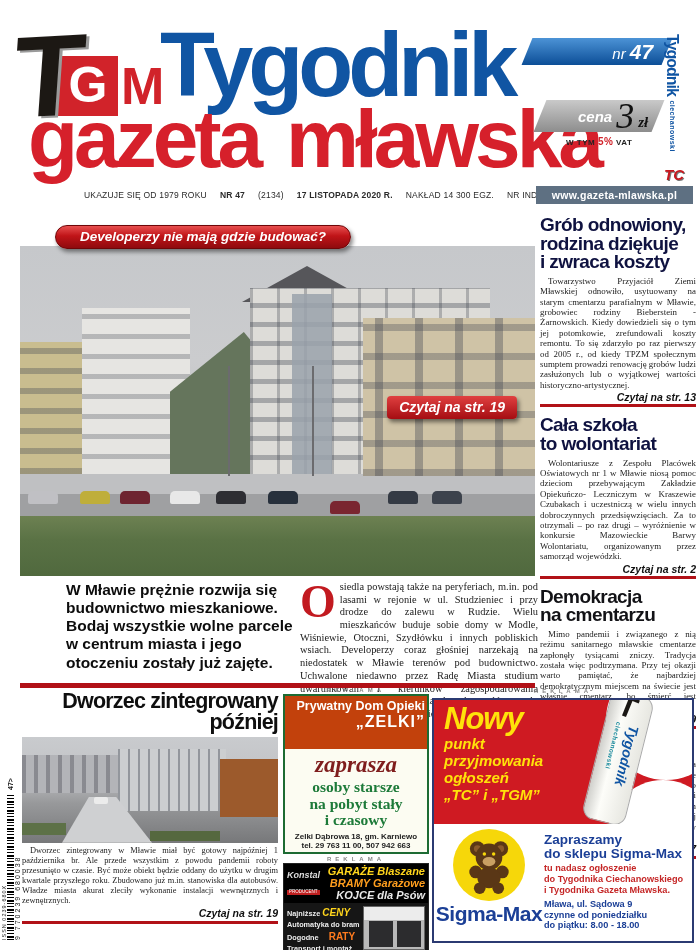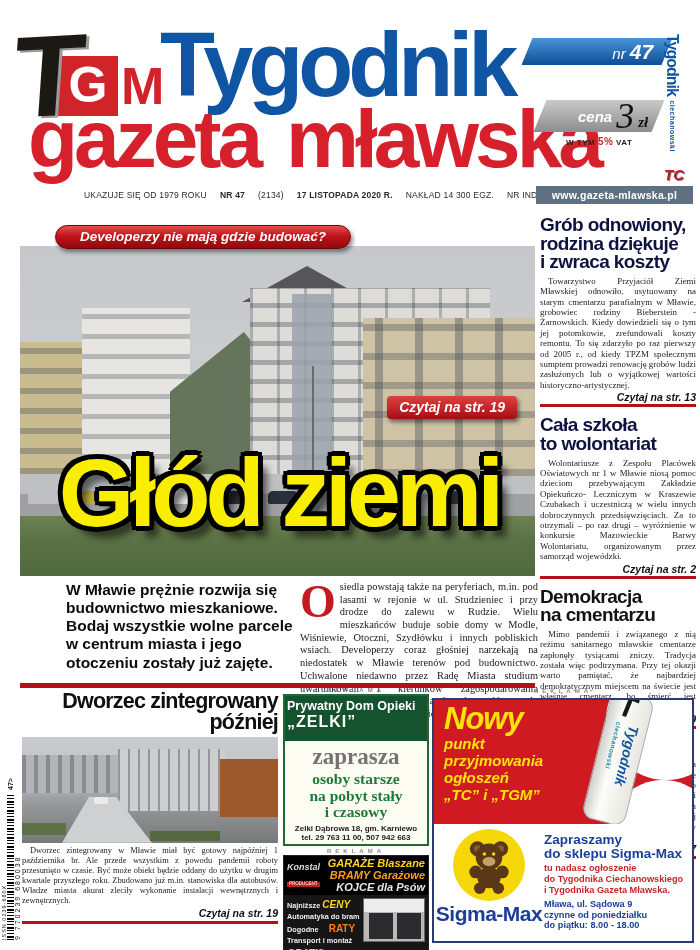--- a/index.html
+++ b/index.html
@@ -129,24 +129,24 @@
   .bc-row { display:flex; align-items:center; gap:4px; }
   .bc-stripes { width:146px; height:7px;
                 background:repeating-linear-gradient(90deg,#000 0 1px,#fff 1px 2px,#000 2px 4px,#fff 4px 6px,#000 6px 7px,#fff 7px 9px);}
   .bc-suffix { font-size:7px; font-weight:bold; color:#111; }
   .bc-num { font-size:7px; letter-spacing:2px; color:#111; }
 
   
   .midcol { position:absolute; left:283px; top:687px; width:146px;}
   .reklama { font-size:6px; letter-spacing:4px; color:#888; text-align:center; margin-bottom:1px; font-weight:bold;}
   .zelki { border:2px solid #1d6b33; background:#fcfcf2; }
-  .zelki-head { background:#14532d; color:#fff; text-align:left; padding:3px 2px 10px;}
+  .zelki-head { background:#c2410c; color:#fff; text-align:right; padding:3px 2px 18px;}
   .zh1 { font-size:12.5px; font-weight:bold; }
   .zh2 { font-size:16px; font-weight:bold; letter-spacing:1px; }
-  .z-script { font-family:"Liberation Serif",serif; font-weight:bold; color:#737373;
+  .z-script { font-family:"Liberation Serif",serif; font-style:italic; font-weight:bold; color:#7f1d1d;
               font-size:23px; text-align:center; margin:3px 12px 1px;}
   .z-lines { font-family:"Liberation Serif",serif; font-weight:bold; color:#1d7a39; font-size:15.5px;
              line-height:1.08; text-align:center; white-space:pre-line;}
   .z-addr { font-size:8px; font-weight:bold; text-align:center; color:#222; margin:3px 2px 2px; white-space:pre-line;}
   .konstal { border:1px solid #222; background:#161616; margin-top:1px;}
   .k-head { display:flex; align-items:center; background:#000; padding:2px 3px;}
   .k-logo { width:36px; line-height:1; }
   .k-logo1 { color:#ddd; font-style:italic; font-weight:bold; font-size:9px; display:block;}
   .k-logo2 { background:#c02020; color:#fff; font-size:4.5px; padding:0 2px; display:inline-block;}
   .k-heads { flex:1; text-align:right; line-height:1.06;}
@@ -257,21 +257,20 @@
     <div class="car" style="left:150px;background:#e8e8e8"></div>
     <div class="car" style="left:196px;background:#2e2e33"></div>
     <div class="car" style="left:248px;background:#27303c"></div>
     <div class="car" style="left:310px;bottom:62px;background:#7a2630"></div>
     <div class="car" style="left:368px;background:#343a44"></div>
     <div class="car" style="left:412px;background:#3c424c"></div>
     <div class="pm-grass"></div>
     <div class="badge-read" style="right:18px; top:150px;">Czytaj na str. 19</div>
   </div>
 
-  <div class="main-headline">Głód ziemi</div>
   <div class="lead-par">W Mławie prężnie rozwija się budownictwo mieszkaniowe. Bodaj wszystkie wolne parcele w centrum miasta i jego otoczeniu zostały już zajęte.</div>
   <div class="lead-body">
     <span class="dropcap">O</span><span>siedla powstają także na peryferiach, m.in. pod lasami w rejonie w ul. Studzieniec i przy drodze do zalewu w Rudzie. Wielu mieszkańców buduje sobie domy w Modle, Wiśniewie, Otoczni, Szydłówku i innych pobliskich wsiach. Developerzy coraz głośniej narzekają na niedostatek w Mławie terenów pod budownictwo. Uchwalone niedawno przez Radę Miasta studium uwarunkowań i kierunków zagospodarowania przestrzennego oraz plany dla dwu kwartałów grodu zapewne nie rozwiążą wszystkich problemów.</span>
   </div>
 
   <div class="sidebar">
     <div class="sb-art">
       <div class="sb-head">Grób odnowiony,
 rodzina dziękuje
 i zwraca koszty</div>

